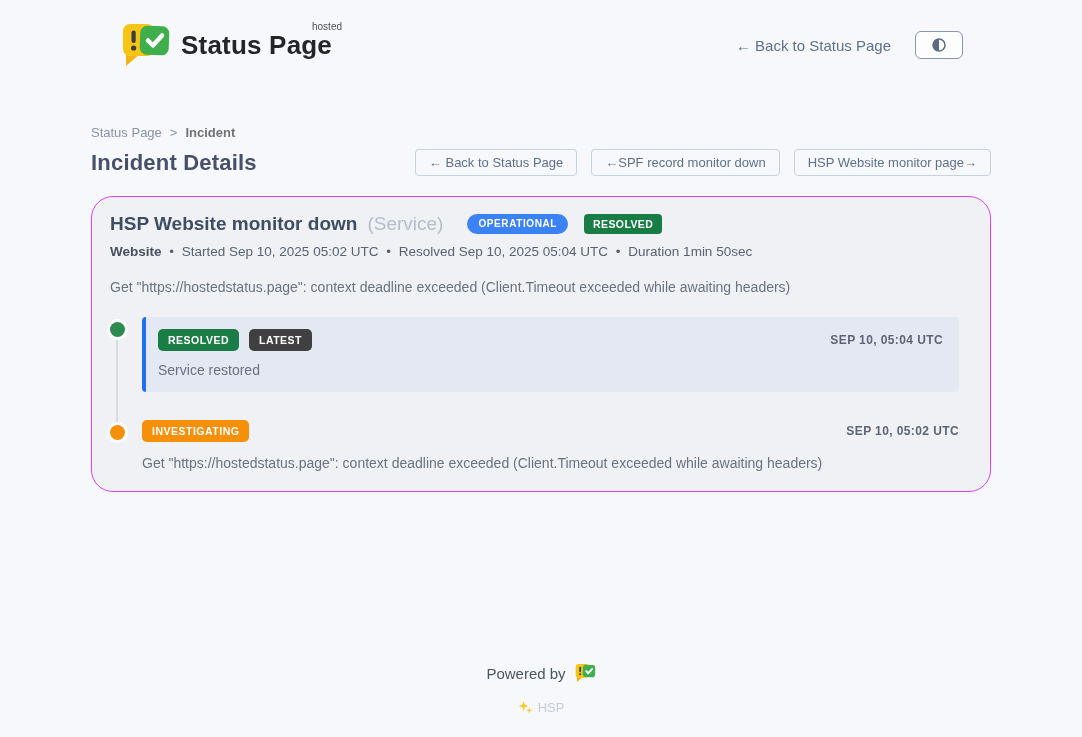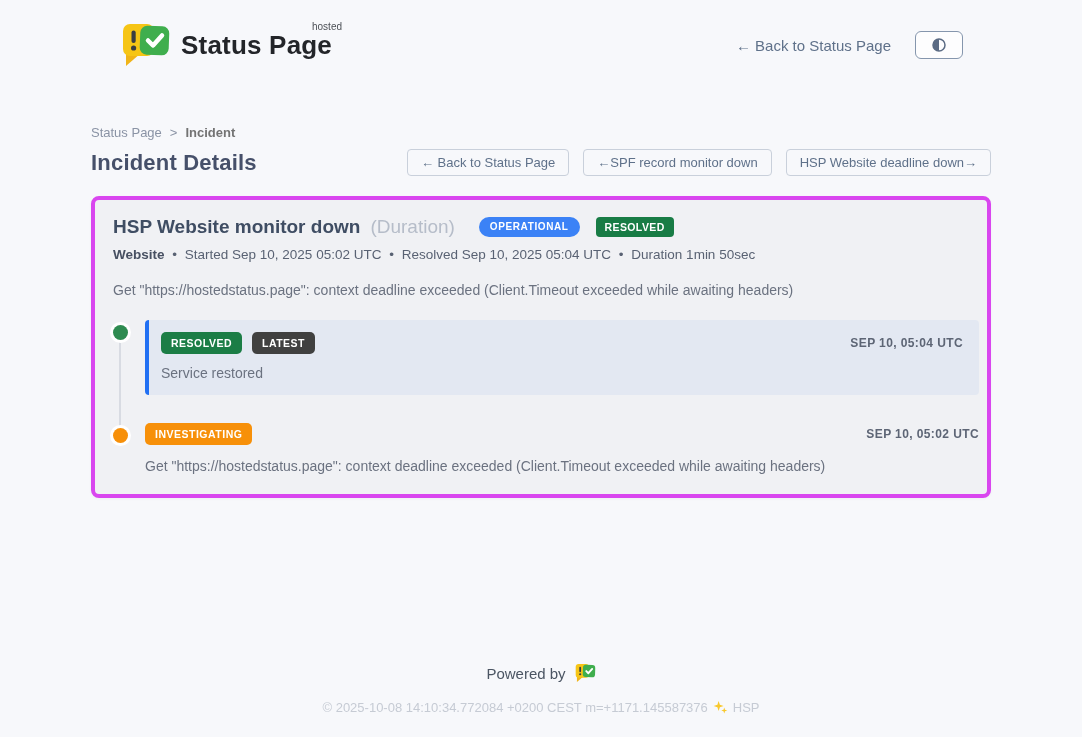--- a/index.html
+++ b/index.html
@@ -30,22 +30,22 @@
   .breadcrumb .bc-current { color:#737373; font-weight:700; }
   .title-row { margin-top:9px; display:flex; align-items:center; justify-content:space-between; }
   .page-title { font-size:22px; font-weight:700; color:#46506a; letter-spacing:.2px; }
   .nav-btns { display:flex; gap:14px; }
   .nav-btn {
     font-family:"Liberation Sans", sans-serif;
     font-size:13px; color:#5f718a; background:transparent;
     border:1px solid #c9d0db; border-radius:4px; padding:5px 13px; cursor:pointer; white-space:nowrap;
   }
   .card {
-    margin-top:20px; background:#f0f1f4; border:4px solid #d946ef; border-radius:8px;
-    box-shadow:0 1px 3px rgba(40,50,70,.04); padding:16px 8px 20px 18px;
+    margin-top:20px; background:#f0f1f4; border:1px solid #d946ef; border-radius:22px;
+    box-shadow:0 1px 3px rgba(40,50,70,.04); padding:16px 31px 20px 18px;
   }
   .card-title-row { display:flex; align-items:center; gap:10px; }
   .card-title { font-size:19px; font-weight:700; color:#3f4d63; }
   .card-component { font-size:19px; font-weight:500; color:#b6bdc9; }
   .badge { color:#fff; font-weight:700; display:inline-block; line-height:1; }
   .badge-operational { background:#3b82f6; font-size:10px; letter-spacing:.6px; padding:5px 11px; border-radius:999px; margin-left:14px; }
   .badge-resolved-hdr { background:#187c45; font-size:10.5px; letter-spacing:.4px; padding:5px 9px; border-radius:4px; margin-left:6px; }
   .meta-line { margin-top:9px; font-size:13.5px; color:#596273; }
   .meta-line .meta-strong { font-weight:700; color:#475062; }
   .meta-sep { margin:0 4px; }
@@ -119,28 +119,28 @@
     <span class="bc-link">Status Page</span>
     <span>&gt;</span>
     <span class="bc-current">Incident</span>
   </div>
 
   <div class="title-row">
     <h1 class="page-title">Incident Details</h1>
     <div class="nav-btns">
       <button class="nav-btn">← Back to Status Page</button>
       <button class="nav-btn">←SPF record monitor down</button>
-      <button class="nav-btn">HSP Website deadline down→</button>
+      <button class="nav-btn">HSP Website monitor page→</button>
     </div>
   </div>
 
   <section class="card">
     <div class="card-title-row">
       <span class="card-title">HSP Website monitor down</span>
-      <span class="card-component">(Duration)</span>
+      <span class="card-component">(Service)</span>
       <span class="badge badge-operational">OPERATIONAL</span>
       <span class="badge badge-resolved-hdr">RESOLVED</span>
     </div>
 
     <div class="meta-line">
       <span class="meta-strong">Website</span>
       <span class="meta-sep">•</span>
       <span>Started Sep 10, 2025 05:02 UTC</span>
       <span class="meta-sep">•</span>
       <span>Resolved Sep 10, 2025 05:04 UTC</span>
@@ -189,21 +189,20 @@
         <path d="M7 26 L7 44 L22 31 Z" fill="#f0b418"></path>
         <rect x="4" y="2" width="31" height="32" rx="7" fill="#f6c515"></rect>
         <rect x="12.5" y="8.5" width="4.2" height="12.5" rx="2.1" fill="#3a3d42"></rect>
         <circle cx="14.6" cy="26" r="2.6" fill="#3a3d42"></circle>
         <rect x="21" y="4" width="29" height="29" rx="7" fill="#3fae4d" transform="rotate(2 35 18)"></rect>
         <path d="M29 18.5 L34 23.5 L43 13.5" stroke="#ffffff" stroke-width="4.5" fill="none" stroke-linecap="round" stroke-linejoin="round"></path>
       </svg>
     </span>
   </div>
   <div class="copyright">
-    <span>© 2025-10-08 14:10:34.772084 +0200 CEST m=+1171.145587376</span>
     <span style="display:inline-flex;">
       <svg width="15" height="15" viewBox="0 0 16 16">
         <path d="M6 1 L7.3 5 L11.3 6.3 L7.3 7.6 L6 11.6 L4.7 7.6 L0.7 6.3 L4.7 5 Z" fill="#f8c82c"></path>
         <path d="M12 8 L12.8 10.4 L15.2 11.2 L12.8 12 L12 14.4 L11.2 12 L8.8 11.2 L11.2 10.4 Z" fill="#f8c82c"></path>
       </svg>
     </span>
     <span>HSP</span>
   </div>
 </footer>
 

